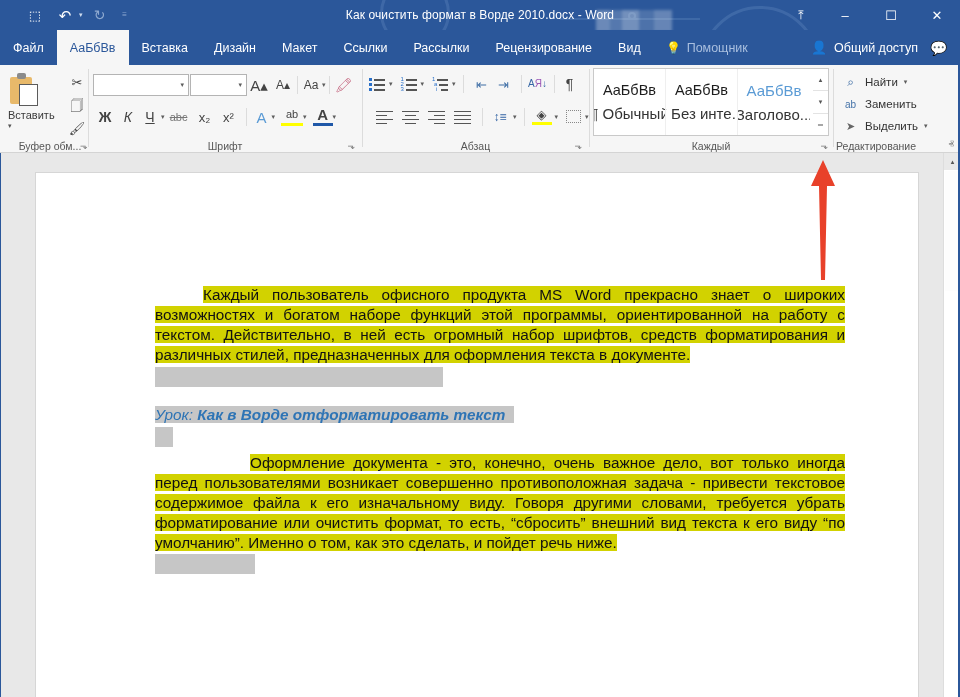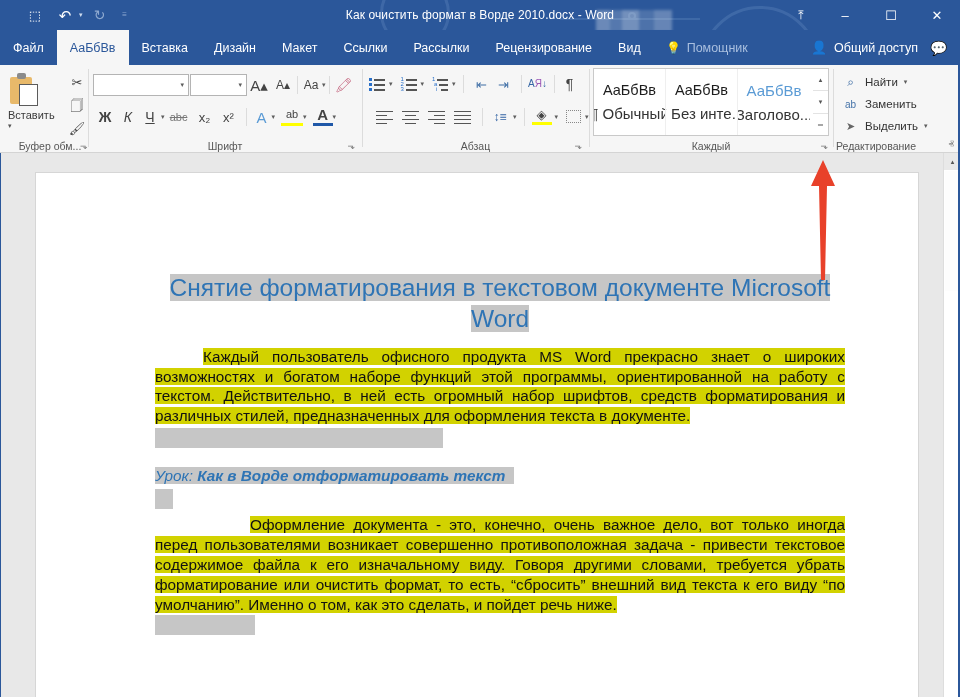--- a/index.html
+++ b/index.html
@@ -499,23 +499,20 @@
       </div>
       <div class="grp-label" style="text-align:left; left:2px; width:105px;">Редактирование</div>
       <div class="dlg-launch" style="right:6px; font-size:11px;">ⱏ</div>
     </div>
   </div>
 
   <div class="docarea">
     <div class="page">
       <div class="page-inner">
 
-        <div class="h1">
-          <span>Снятие форматирования в текстовом документе Microsoft Word</span>
-        </div>
 
         <div class="para" style="margin-top:12px;">
           <span class="ys">Каждый пользователь офисного продукта MS Word прекрасно знает о широких возможностях и богатом наборе функций этой программы, ориентированной на работу с текстом. Действительно, в ней есть огромный набор шрифтов, средств форматирования и различных стилей, предназначенных для оформления текста в документе.</span>
         </div>
 
         <div class="selblock" style="width:288px; margin-top:2px;"></div>
 
         <div class="lesson">
           <span class="l1">Урок:</span><span class="l1">&nbsp;</span><span class="l2">Как в Ворде отформатировать текст</span><span class="l1">&nbsp;&nbsp;</span>
         </div>

